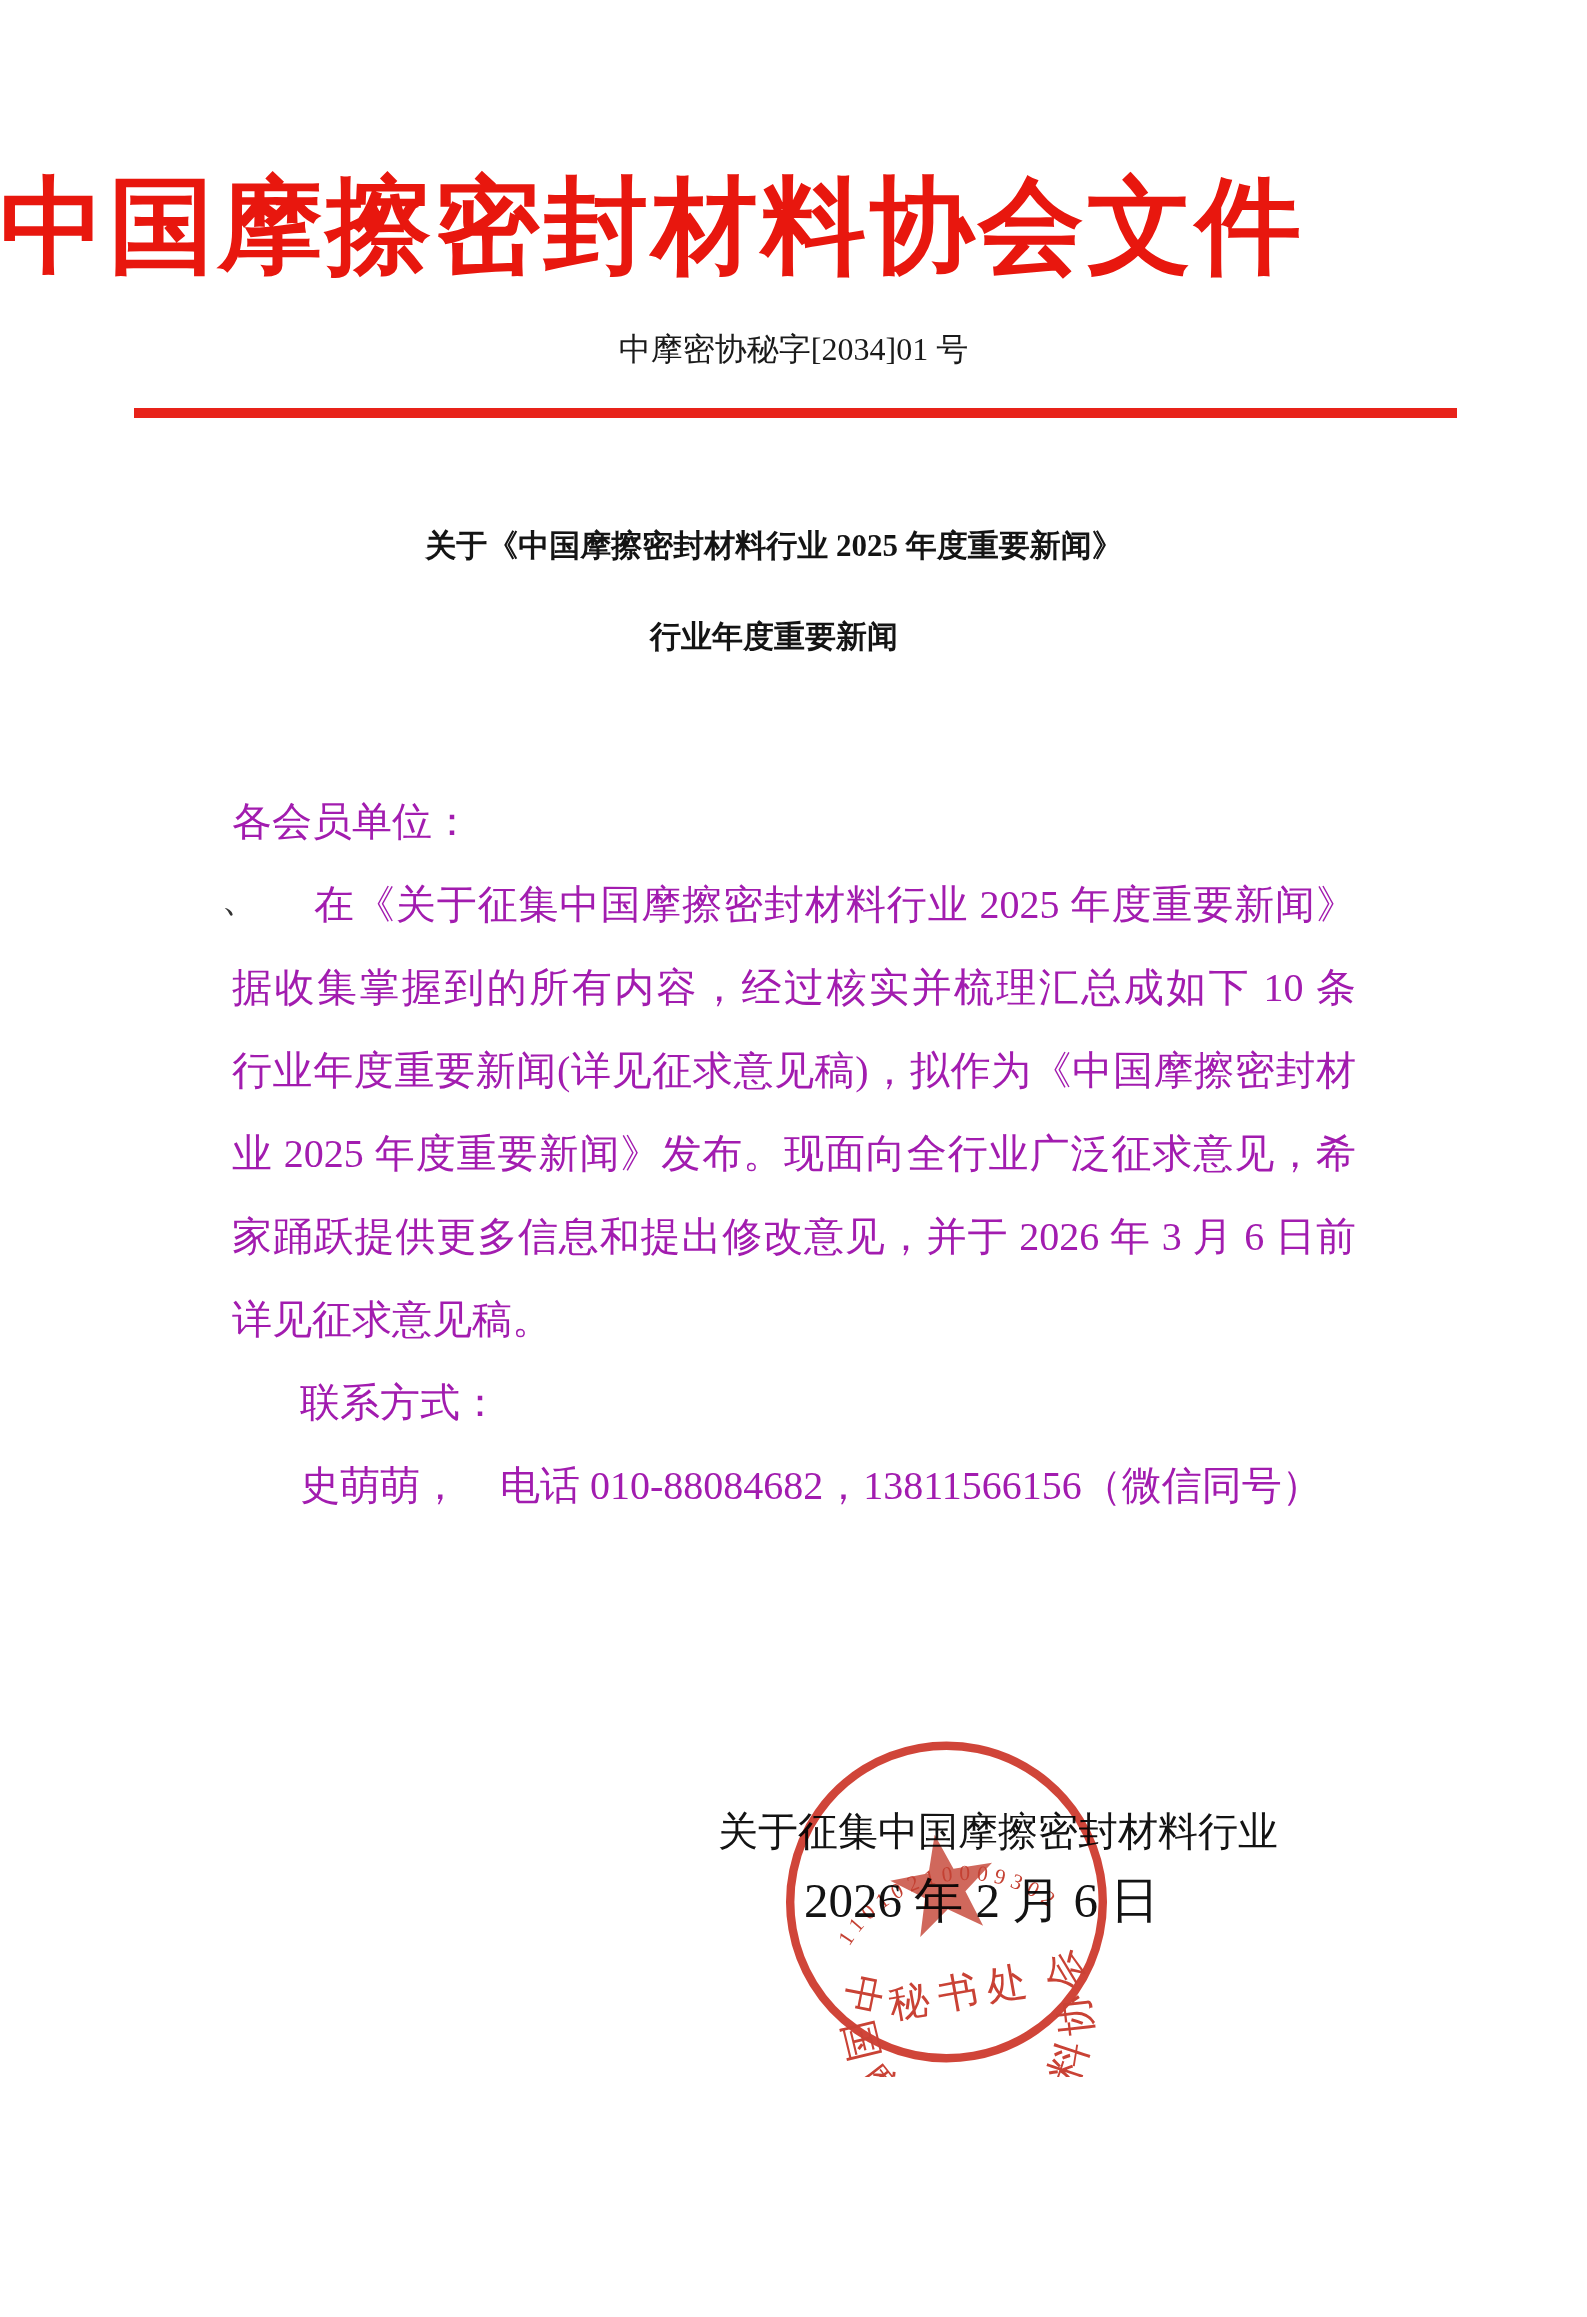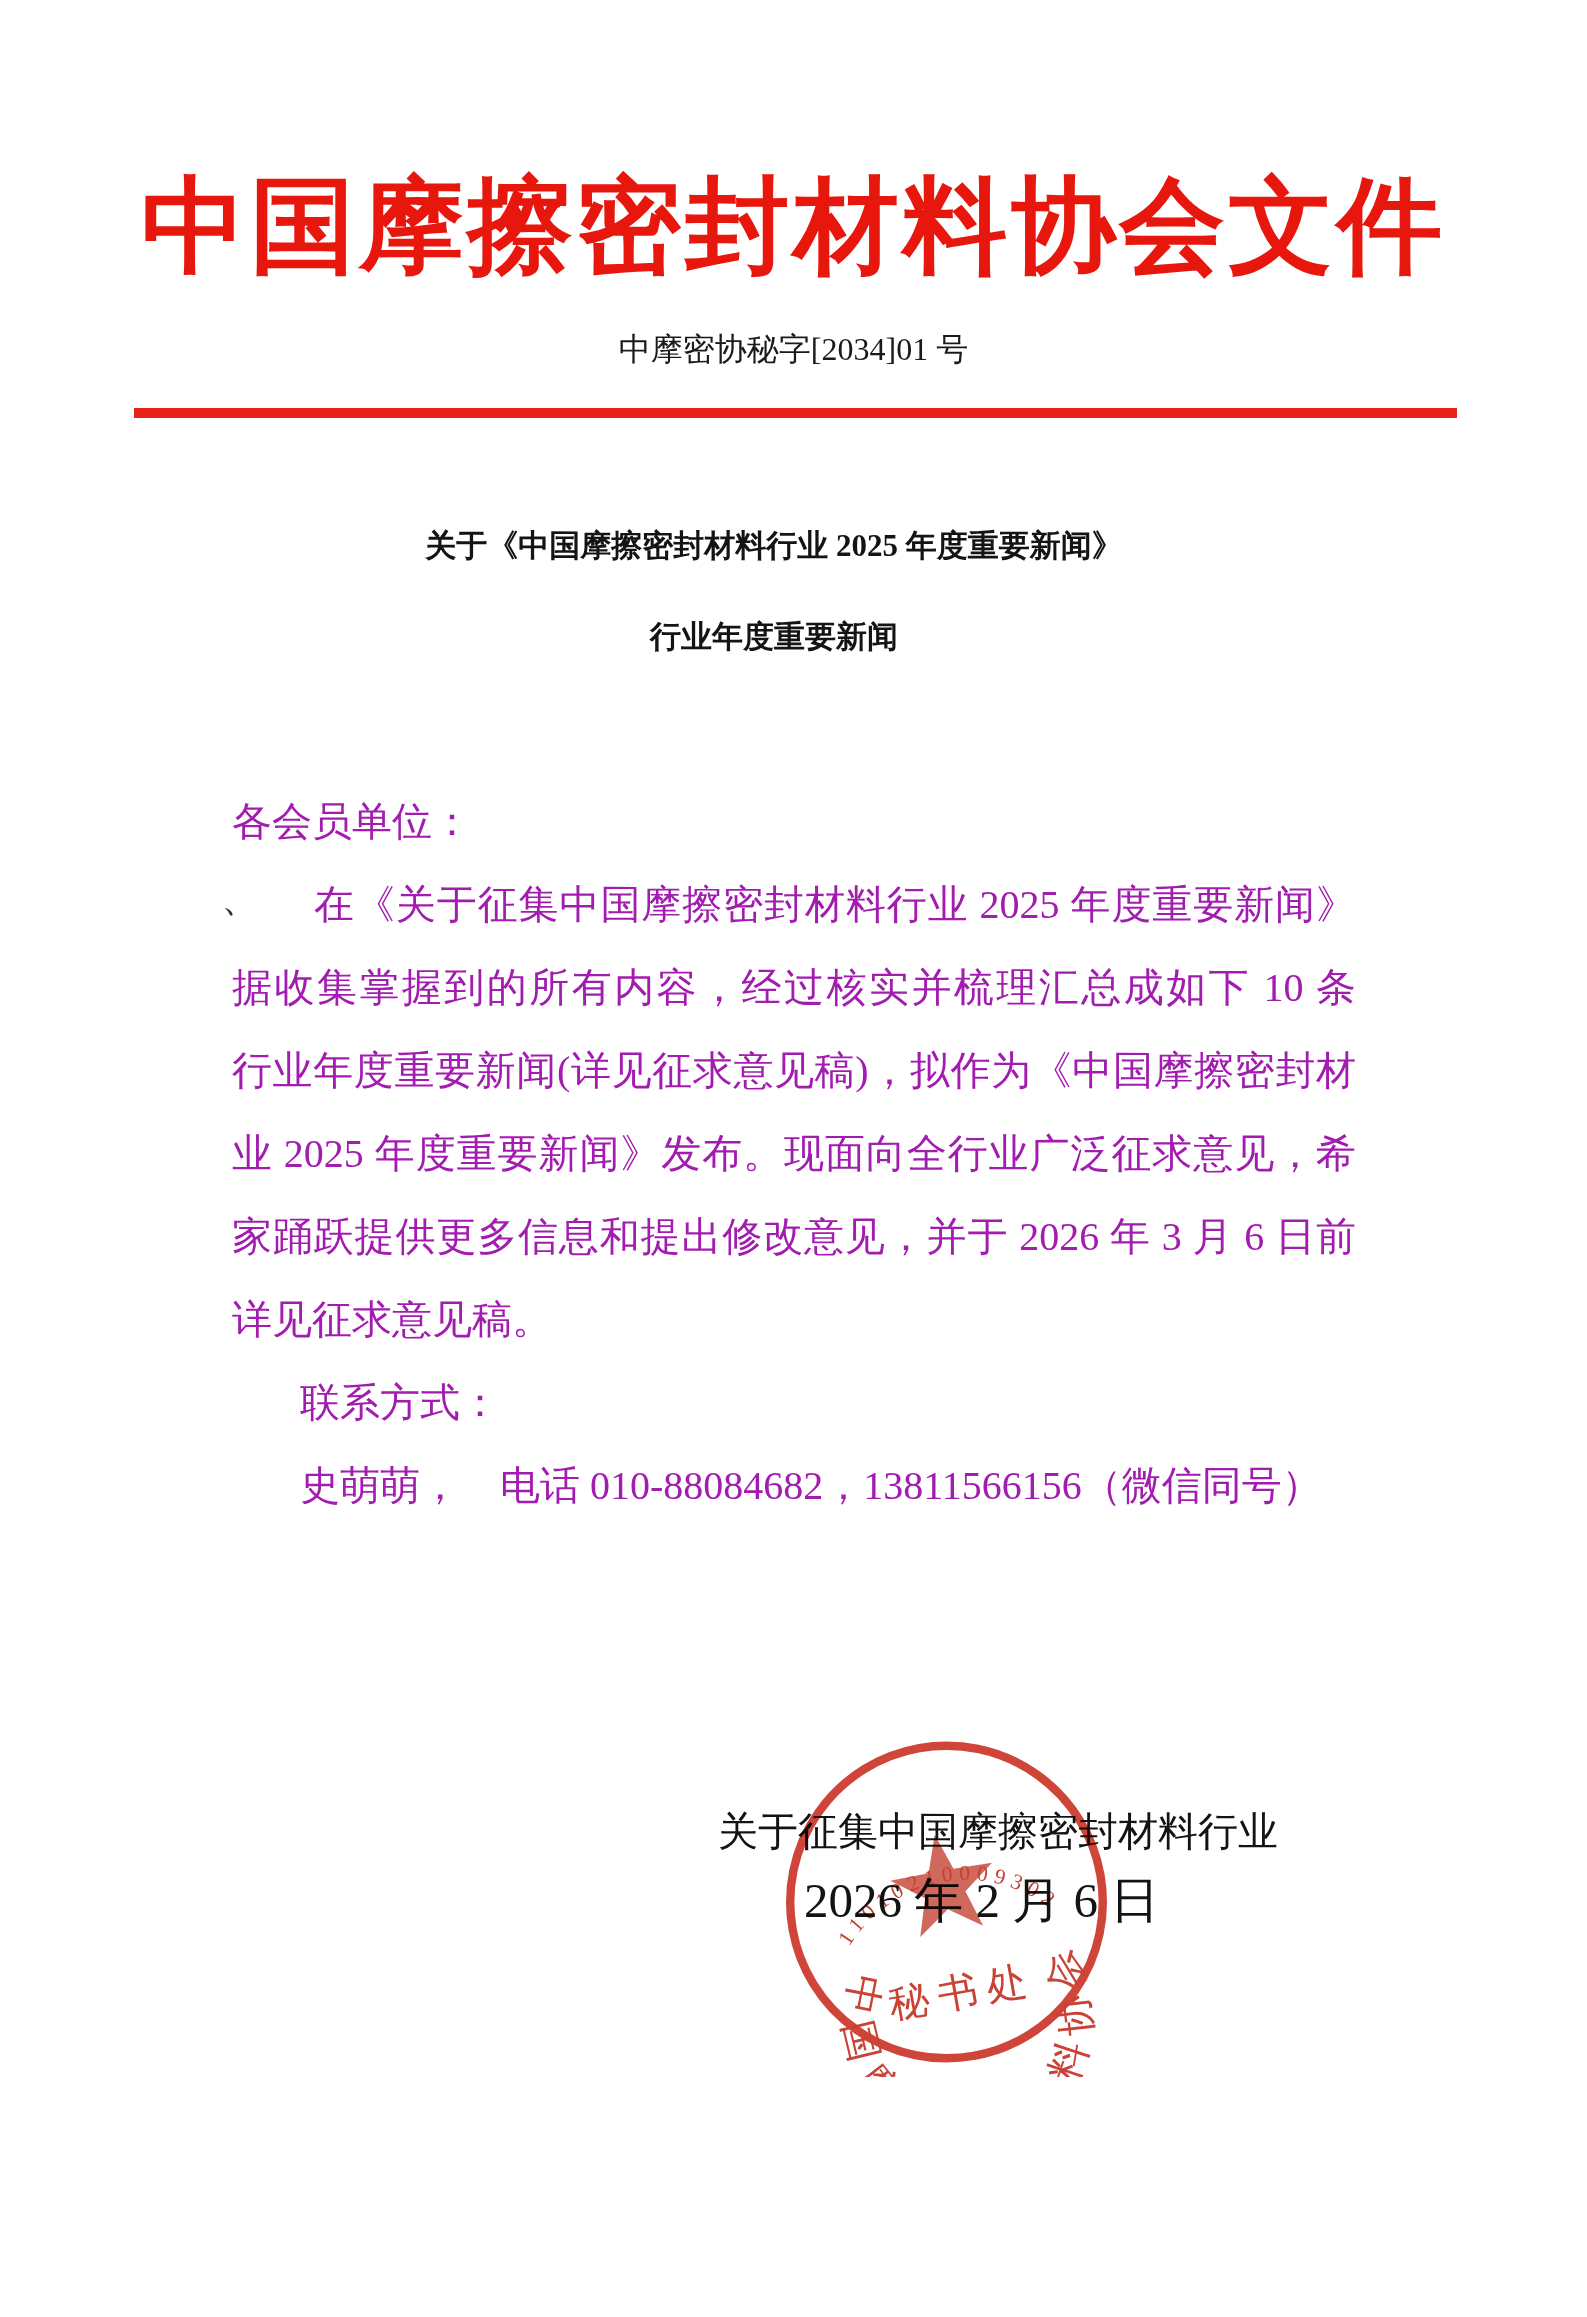--- a/index.html
+++ b/index.html
@@ -7,21 +7,20 @@
     position:relative;
     width:1587px;height:2318px;
     margin:0 auto;
     background:#ffffff;
     overflow:hidden;
     font-family:"Liberation Serif","DejaVu Serif",serif;
     color:#111;
   }
   .org-title{
     position:absolute;left:0;right:0;top:157px;
-    text-align:center;
     font-size:105px;font-weight:bold;
     letter-spacing:3.7px;
     color:#e8170e;
     white-space:nowrap;
   }
   .doc-number{
     position:absolute;left:0;right:0;top:328px;
     text-align:center;
     font-size:32px;
     color:#1a1a1a;

